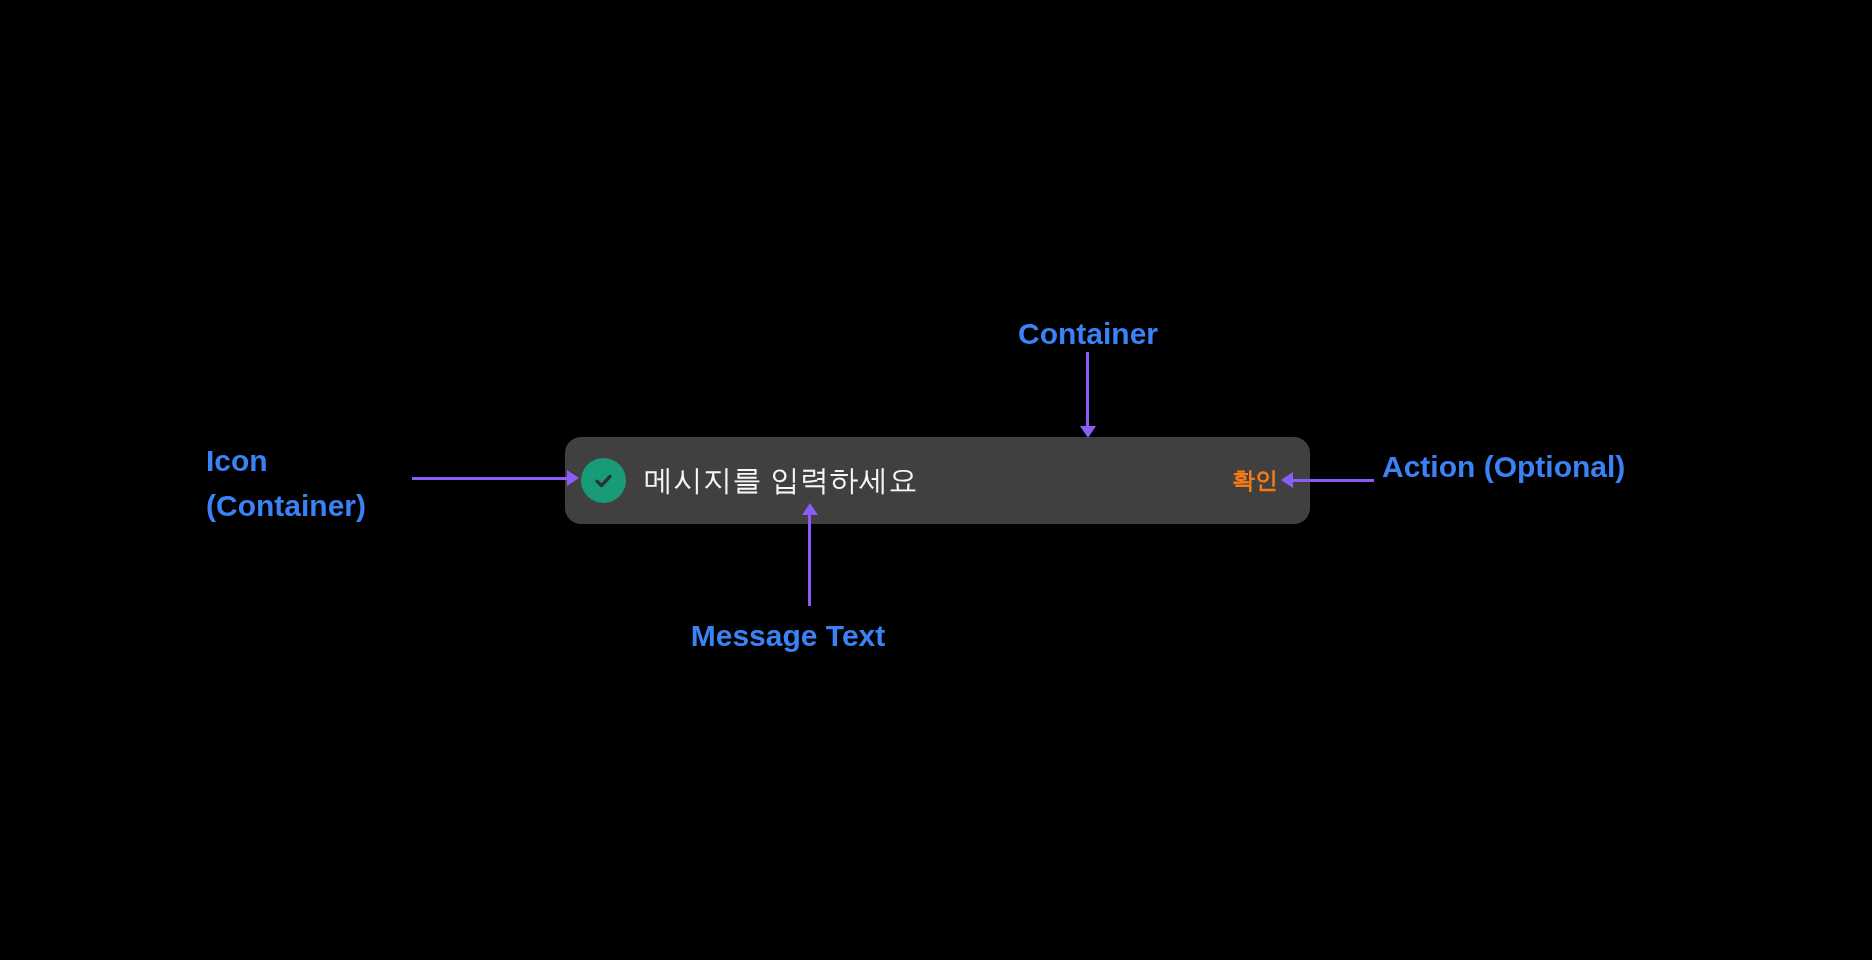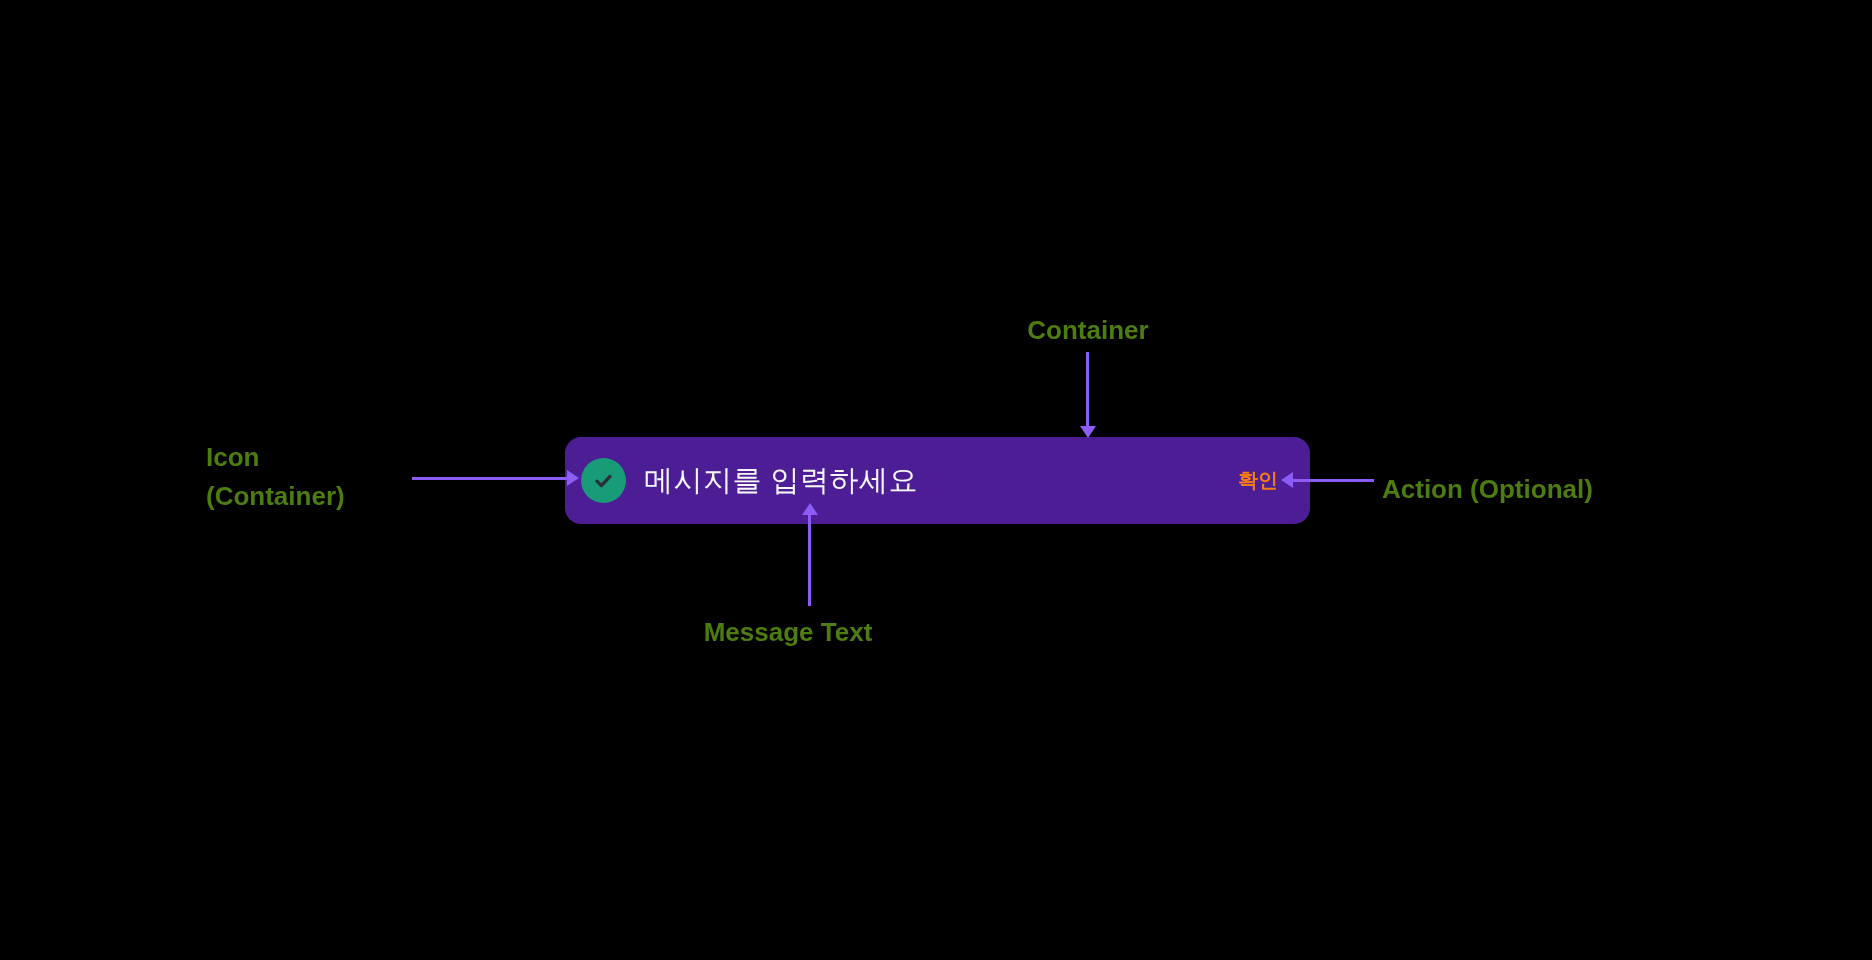--- a/index.html
+++ b/index.html
@@ -8,21 +8,21 @@
     width: 1872px; height: 960px;
     position: relative; overflow: hidden;
     font-family: "Liberation Sans", "DejaVu Sans", sans-serif;
   }
   .canvas { position: absolute; inset: 0; background: #000000; }
 
   
   .snackbar {
     position: absolute;
     left: 565px; top: 437px; width: 745px; height: 87px;
-    background: #4c1d95;
+    background: #404040;
     border-radius: 16px;
     display: flex; align-items: center;
     padding: 0 32px 0 16px;
     z-index: 1;
   }
   .check-badge {
     width: 45px; height: 45px; border-radius: 50%;
     background: #189b77;
     flex: 0 0 auto;
     display: flex; align-items: center; justify-content: center;
@@ -31,41 +31,41 @@
   .snackbar-message {
     margin-left: 18px;
     color: #f5f6f7;
     font-size: 29px;
     letter-spacing: 0.5px;
     white-space: nowrap;
   }
   .snackbar-action {
     margin-left: auto;
     color: #f47b16;
-    font-size: 20px;
+    font-size: 23px;
     font-weight: 700;
     white-space: nowrap;
     cursor: pointer;
     background: none; border: none;
     font-family: Liberation Sans, sans-serif;
   }
 
   
   .ann-label {
     position: absolute;
-    color: #4d7c0f;
-    font-size: 26px;
+    color: #3b82f6;
+    font-size: 30px;
     font-weight: 600;
     line-height: 1.5;
     z-index: 3;
   }
   .ann-container-label { left: 988px; top: 311px; width: 200px; text-align: center; }
   .ann-icon-label      { left: 206px; top: 438px; width: 200px; text-align: left; }
   .ann-message-label   { left: 688px; top: 613px; width: 200px; text-align: center; }
-  .ann-action-label    { left: 1382px; top: 470px; white-space: nowrap; }
+  .ann-action-label    { left: 1382px; top: 444px; white-space: nowrap; }
 
   .ann-line { position: absolute; background: #8b5cf6; z-index: 2; }
   .ann-head { position: absolute; width: 0; height: 0; z-index: 2; }
 
   
   .line-container { left: 1086px; top: 352px; width: 3px; height: 74px; }
   .head-down {
     left: 1080px; top: 426px;
     border-left: 8px solid transparent; border-right: 8px solid transparent;
     border-top: 12px solid #8b5cf6;

